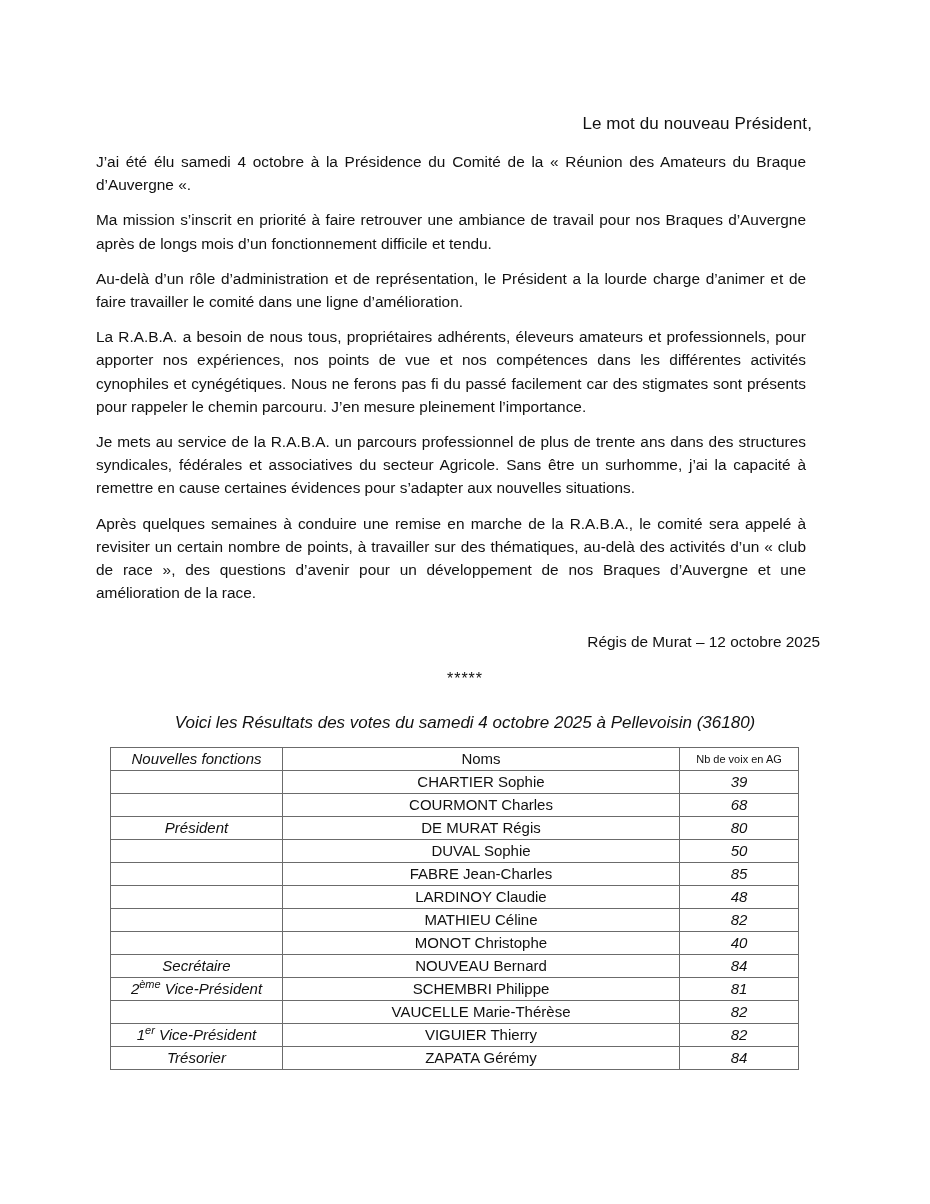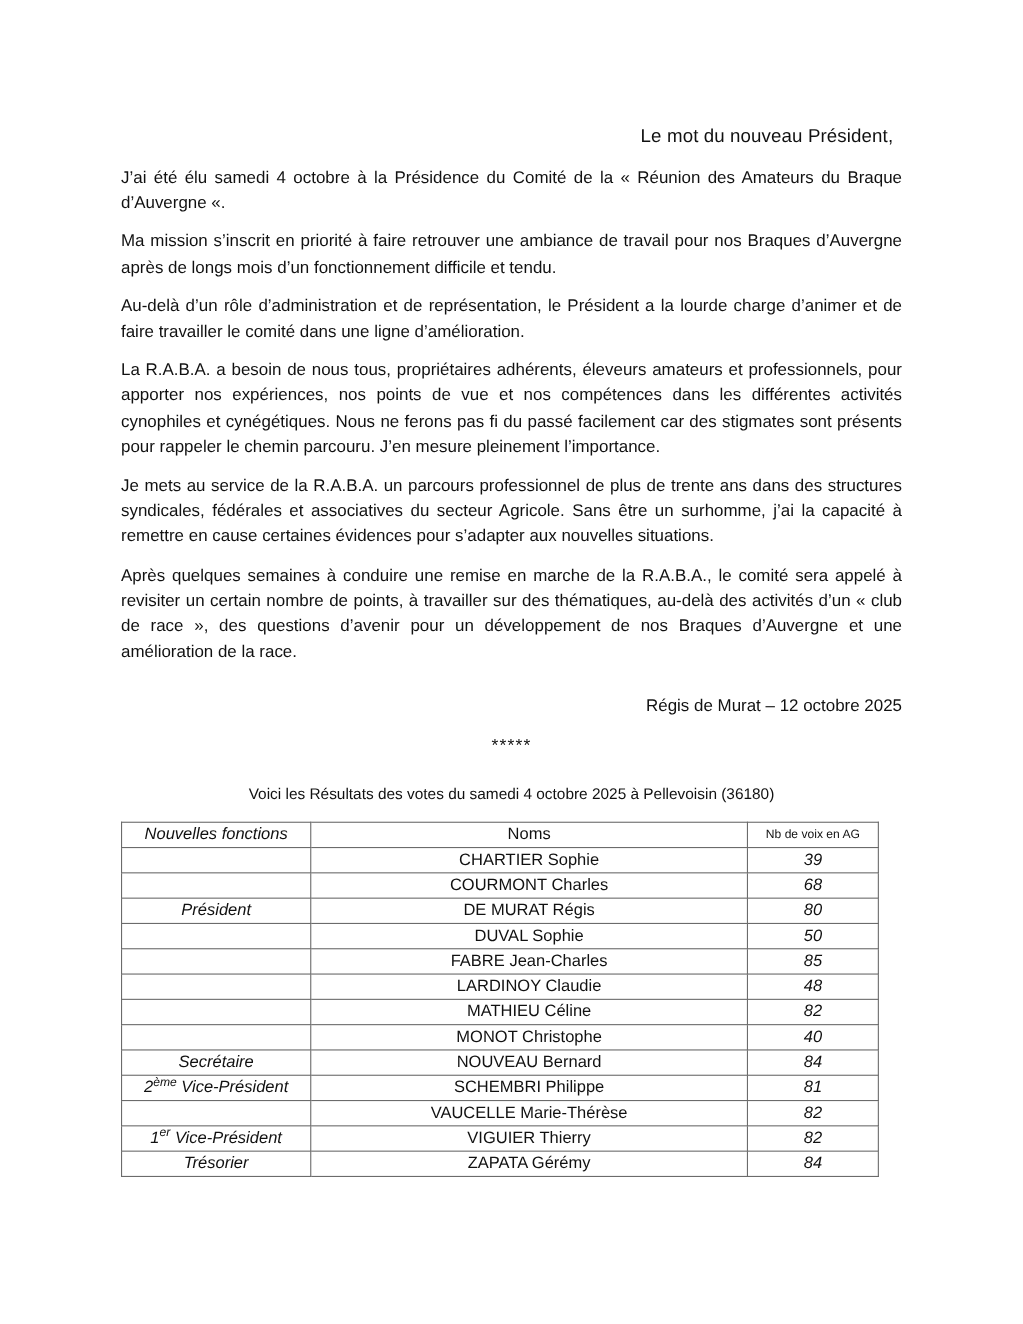--- a/index.html
+++ b/index.html
@@ -6,34 +6,35 @@
     body {
       width: 930px; height: 1204px; position: relative; overflow: hidden;
       font-family: "Liberation Sans", sans-serif; color: #111;
     }
     .page { position: absolute; left: 0; top: 0; width: 930px; height: 1204px; }
     .title {
       position: absolute; top: 114px; left: 0; width: 812px; text-align: right;
       font-size: 17px; letter-spacing: 0.1px;
     }
     .body-text {
-      position: absolute; left: 110px; width: 710px; top: 150px;
+      position: absolute; left: 96px; width: 710px; top: 150px;
       font-size: 15.4px; line-height: 23.2px; text-align: justify;
     }
     .body-text p { margin: 0 0 12px 0; }
     .signature {
       position: absolute; top: 633px; right: 110px; font-size: 15.4px; text-align: right;
     }
     .stars {
       position: absolute; top: 670px; left: 0; width: 930px; text-align: center;
       font-size: 16px; letter-spacing: 1px;
     }
     .intro {
       position: absolute; top: 713px; left: 0; width: 930px; text-align: center;
-      font-size: 14px;
+      font-size: 17px;
+      font-style: italic;
     }
     table.results {
       position: absolute; left: 110px; top: 747px; width: 689px;
       border-collapse: collapse; font-size: 15px;
       border: 1.5px solid #6b6b6b;
     }
     table.results td, table.results th {
       border: 1px solid #6b6b6b; height: 22px; padding: 0 7px; line-height: 20px;
       font-weight: normal; text-align: center; vertical-align: middle;
     }

